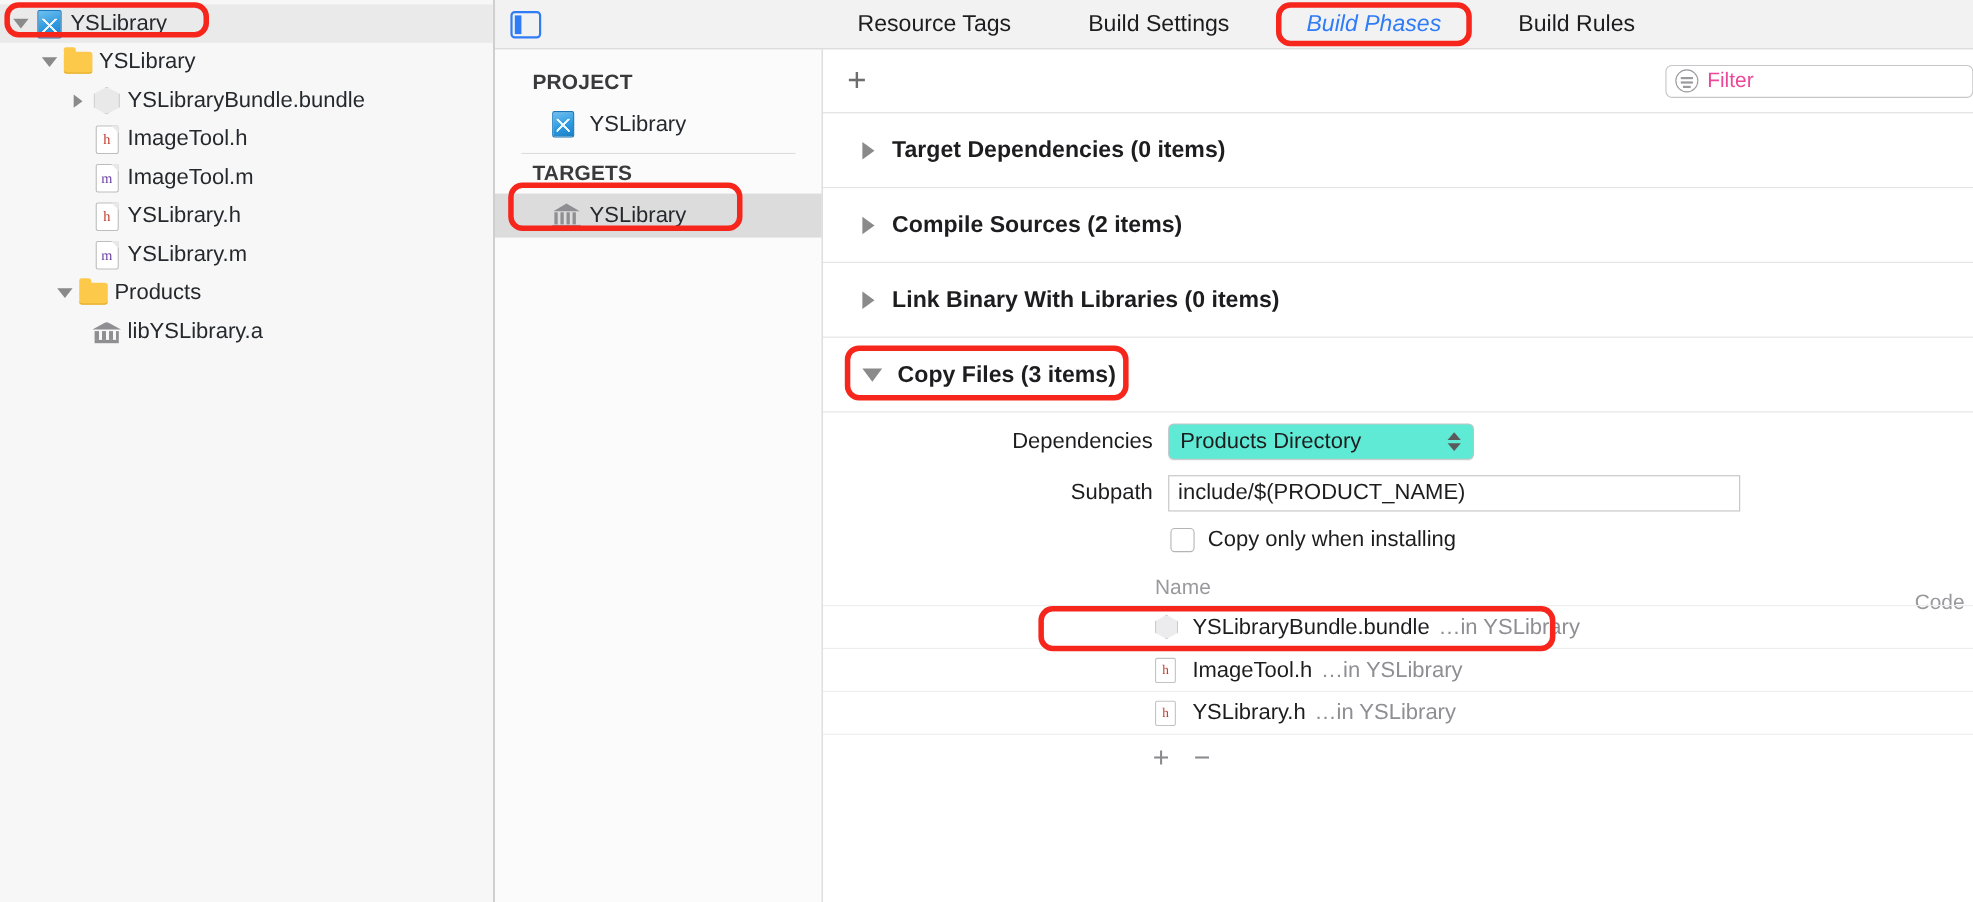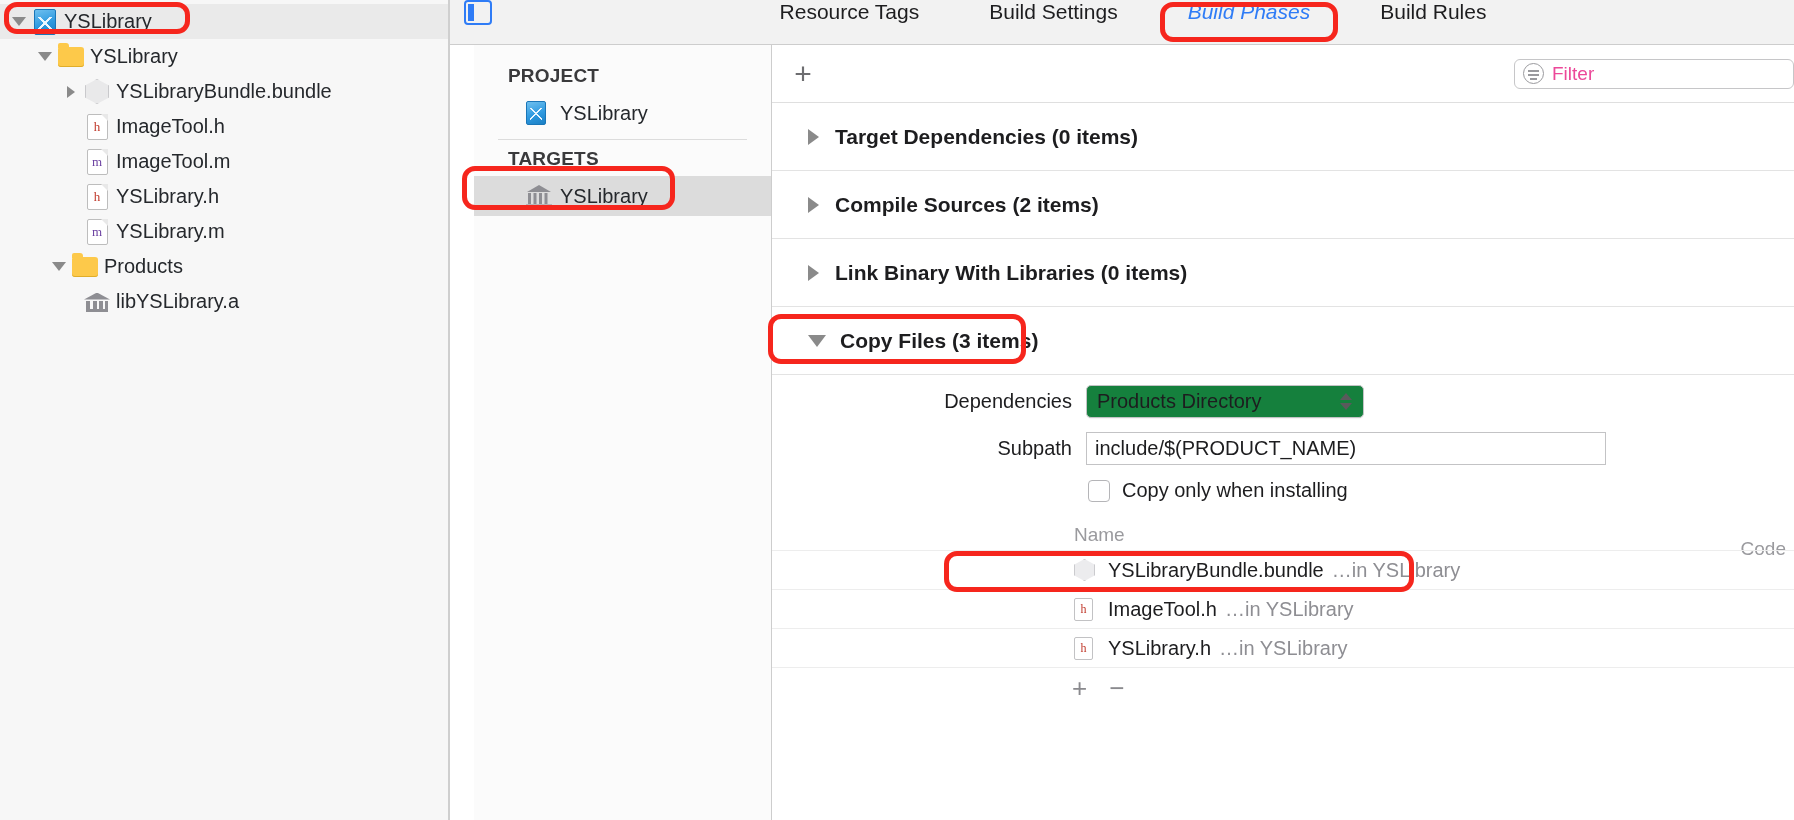--- a/index.html
+++ b/index.html
@@ -128,21 +128,21 @@
     position: relative;
     background: #ffffff;
     display: flex;
     flex-direction: column;
   }
   .tabbar {
     height: 45px;
     background: #f2f2f2;
     border-bottom: 1px solid #cdcdcd;
     display: flex;
-    align-items: flex-start;
+    align-items: center;
     position: relative;
     flex: 0 0 45px;
   }
   .panel-toggle {
     margin-left: 14px;
     width: 28px; height: 25px;
     border: 2.5px solid #2f7cf6;
     border-radius: 4px;
     position: relative;
     flex: 0 0 28px;
@@ -159,21 +159,21 @@
     justify-content: center;
     gap: 70px;
     font-size: 21px;
     color: #1d1d1f;
     padding-right: 20px;
   }
   .tab { position: relative; white-space: nowrap; }
   .tab.active { color: #2f7cf6; font-style: italic; }
 
   
-  .editor-body { flex: 1 1 auto; display: flex; min-height: 0; padding-left: 24px; }
+  .editor-body { flex: 1 1 auto; display: flex; min-height: 0; }
 
   .targets-pane {
     width: 298px; flex: 0 0 298px;
     background: #fbfbfb;
     border-right: 1px solid #cdcdcd;
     padding-top: 12px;
     position: relative;
   }
   .tp-head {
     font-size: 19px; font-weight: bold; color: #3a3a3c;
@@ -264,21 +264,21 @@
   .form-row {
     display: flex; align-items: center; gap: 14px;
     margin-bottom: 14px; padding-left: 0;
   }
   .form-label {
     width: 300px; text-align: right; font-size: 20px; color: #1d1d1f;
     flex: 0 0 300px;
   }
   .select-ctl {
     width: 278px; height: 33px;
-    background: #15803d;
+    background: #5eead4;
     border: 1px solid #c3c3c5;
     border-radius: 5px;
     display: flex; align-items: center;
     padding: 0 10px;
     font-size: 20px; color: #1d1d1f;
     position: relative;
     box-shadow: 0 1px 1px rgba(0,0,0,.05);
   }
   .stepper {
     margin-left: auto; width: 14px; height: 22px;

